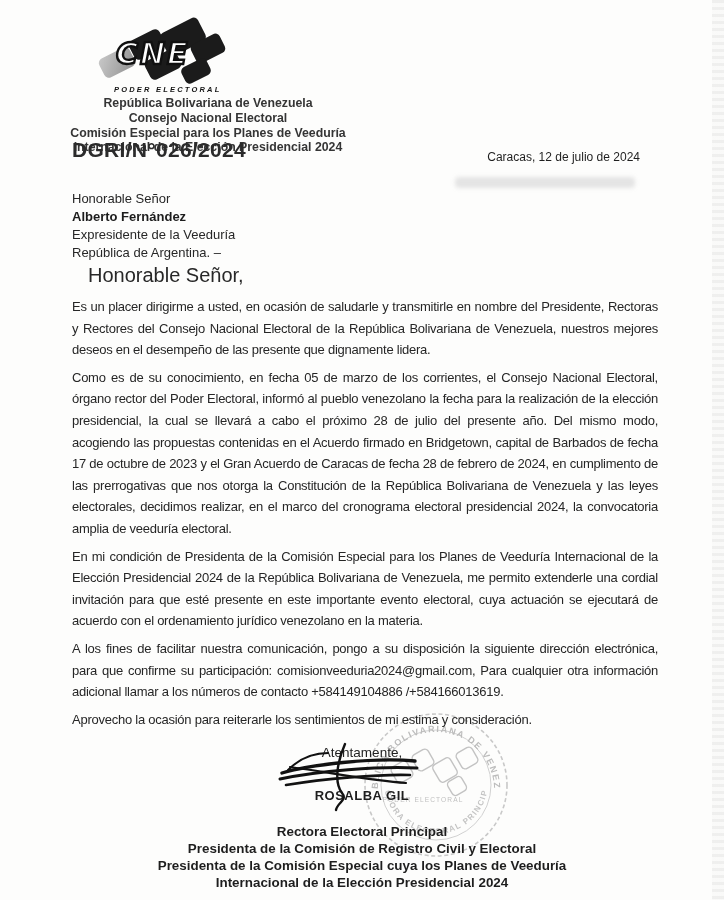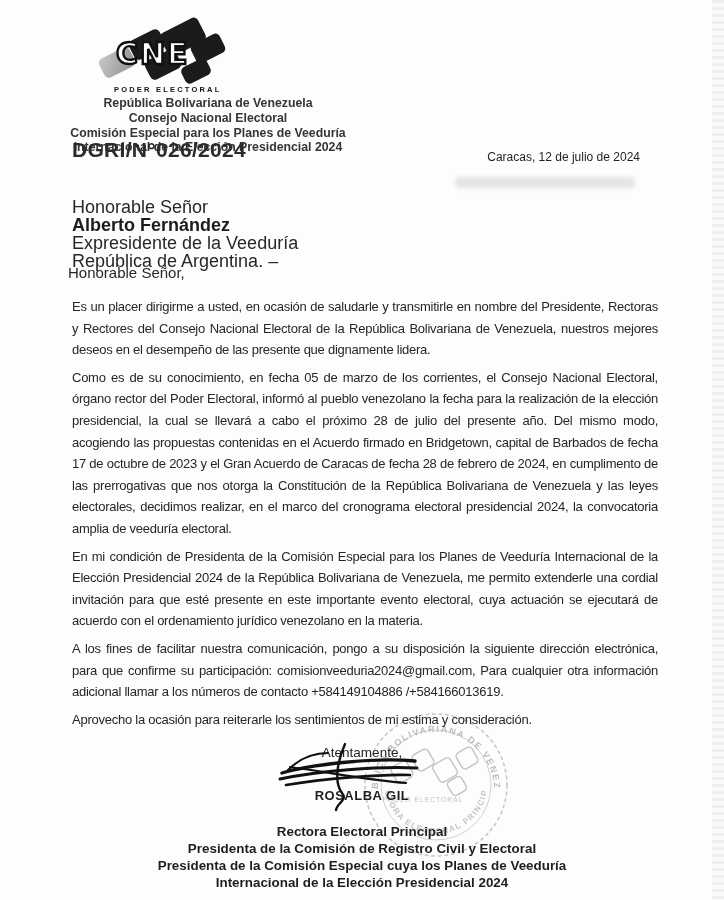--- a/index.html
+++ b/index.html
@@ -7,21 +7,21 @@
     position:relative;
     width:724px;height:900px;
     background:#fdfdfc;
     font-family:"Liberation Sans", sans-serif;
     color:#272727;
     overflow:hidden;
     margin:0 auto;
   }
   
   .letterhead{position:absolute;top:26px;left:58px;width:300px;z-index:2;}
-  .logo{position:relative;width:130px;height:64px;margin:0 auto 6px 42px;}
+  .logo{position:relative;width:130px;height:64px;margin:0 auto 6px 42px;font-style:italic;}
   .tile{position:absolute;border-radius:5px;transform:rotate(-27deg);}
   .tile.black{background:#1b1b1b;}
   .tile.gray{background:linear-gradient(135deg,#c9c9c9,#8f8f8f);}
   .t1{left:0;top:26px;width:34px;height:21px;}
   .t2{left:30px;top:8px;width:34px;height:21px;}
   .t3{left:62px;top:-2px;width:42px;height:26px;}
   .t4{left:92px;top:12px;width:32px;height:21px;}
   .t5{left:46px;top:28px;width:34px;height:21px;}
   .t6{left:82px;top:36px;width:28px;height:18px;}
   .logo-acronym{
@@ -35,23 +35,23 @@
     position:absolute;left:14px;bottom:-4px;z-index:3;
     font-size:7.5px;font-weight:700;letter-spacing:2.2px;color:#141414;
   }
   .org-lines{font-size:12.3px;font-weight:700;line-height:14.8px;color:#353535;text-align:center;}
   .ref-number{position:absolute;top:138px;left:72px;font-size:21px;font-weight:600;letter-spacing:.3px;color:#2b2b2b;z-index:2;}
   
   .date-line{position:absolute;top:150px;right:84px;font-size:12px;color:#1f1f1f;z-index:2;text-align:right;}
   .smudge{position:absolute;top:177px;left:455px;width:180px;height:11px;
     background:rgba(140,140,145,.22);filter:blur(2.2px);border-radius:4px;z-index:1;}
   
-  .recipient{position:absolute;top:198px;left:72px;font-size:18px;line-height:18px;z-index:2;}
+  .recipient{position:absolute;top:190px;left:72px;font-size:13px;line-height:18px;z-index:2;}
   .recipient .name{font-weight:700;color:#1c1c1c;}
-  .salutation{position:absolute;top:264px;left:68px;font-size:15px;z-index:2;}
+  .salutation{position:absolute;top:264px;left:88px;font-size:20px;z-index:2;}
   
   .body-text{
     position:absolute;top:296px;left:72px;width:586px;z-index:2;
     font-size:13px;line-height:21.6px;letter-spacing:-.25px;
     text-align:justify;color:#262626;
   }
   .body-text p{margin:0 0 6px 0;}
   
   .closing{position:absolute;top:745px;left:0;width:724px;text-align:center;font-size:13.5px;color:#222;z-index:4;}
   .stamp{position:absolute;left:361px;top:710px;width:150px;height:150px;z-index:1;opacity:.9;}

